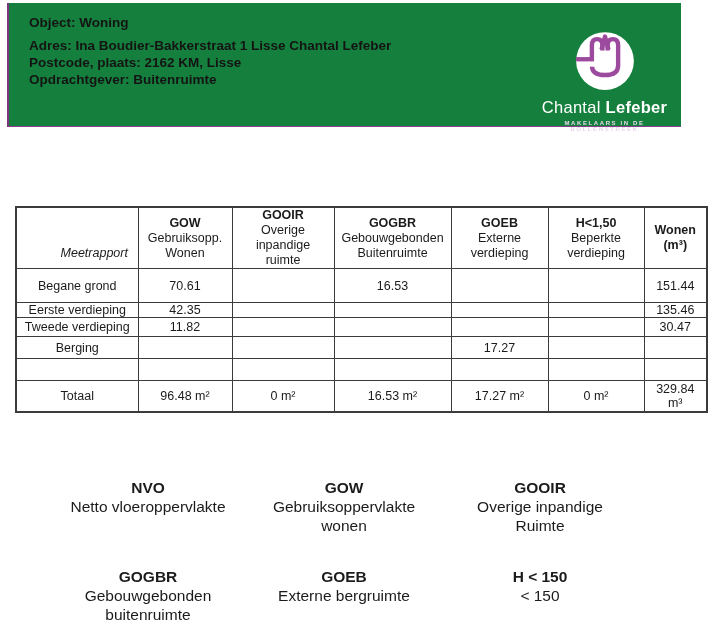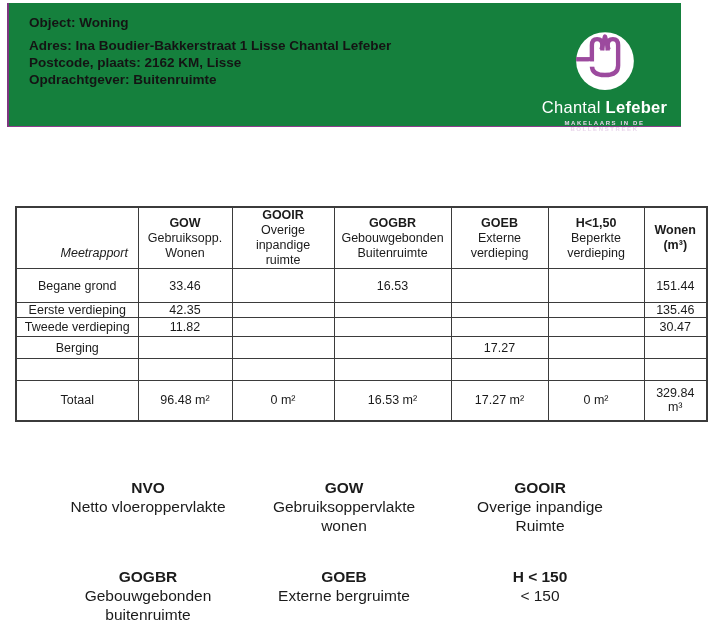--- a/index.html
+++ b/index.html
@@ -37,21 +37,21 @@
   .tr-header th{vertical-align:top;padding-top:5px;line-height:15px;}
   .tr-header th.first{vertical-align:bottom;padding-bottom:7px;font-style:italic;padding-left:37px;}
   .hdr-abbr{font-weight:bold;}
   .bold-sub{font-weight:bold;}
   .tr-r0{height:34px;}
   .tr-r0 td{border-bottom-width:3px;}
   .tr-r1{height:14px;}
   .tr-r2{height:19px;}
   .tr-r3{height:22px;}
   .tr-r4{height:22px;}
-  .tr-total{height:40px;}
+  .tr-total{height:31px;}
   .tr-total td{font-weight:bold;border-top-width:2px;}
   
   .legend{
     position:absolute;left:50px;top:478px;width:588px;
     display:grid;grid-template-columns:1fr 1fr 1fr;row-gap:32px;
     font-size:15.5px;line-height:19px;text-align:center;color:#1b1b1b;
   }
   .legend-abbr{font-weight:bold;}
 </style>
 </head>
@@ -121,21 +121,21 @@
       <div>verdieping</div>
     </th>
     <th>
       <div class="hdr-abbr">Wonen</div>
       <div class="bold-sub">(m³)</div>
     </th>
   </tr>
 
   <tr class="tr-r0">
     <td>Begane grond</td>
-    <td>33.46</td>
+    <td>70.61</td>
     <td></td>
     <td>16.53</td>
     <td></td>
     <td></td>
     <td>151.44</td>
   </tr>
   <tr class="tr-r1">
     <td>Eerste verdieping</td>
     <td>42.35</td>
     <td></td>

